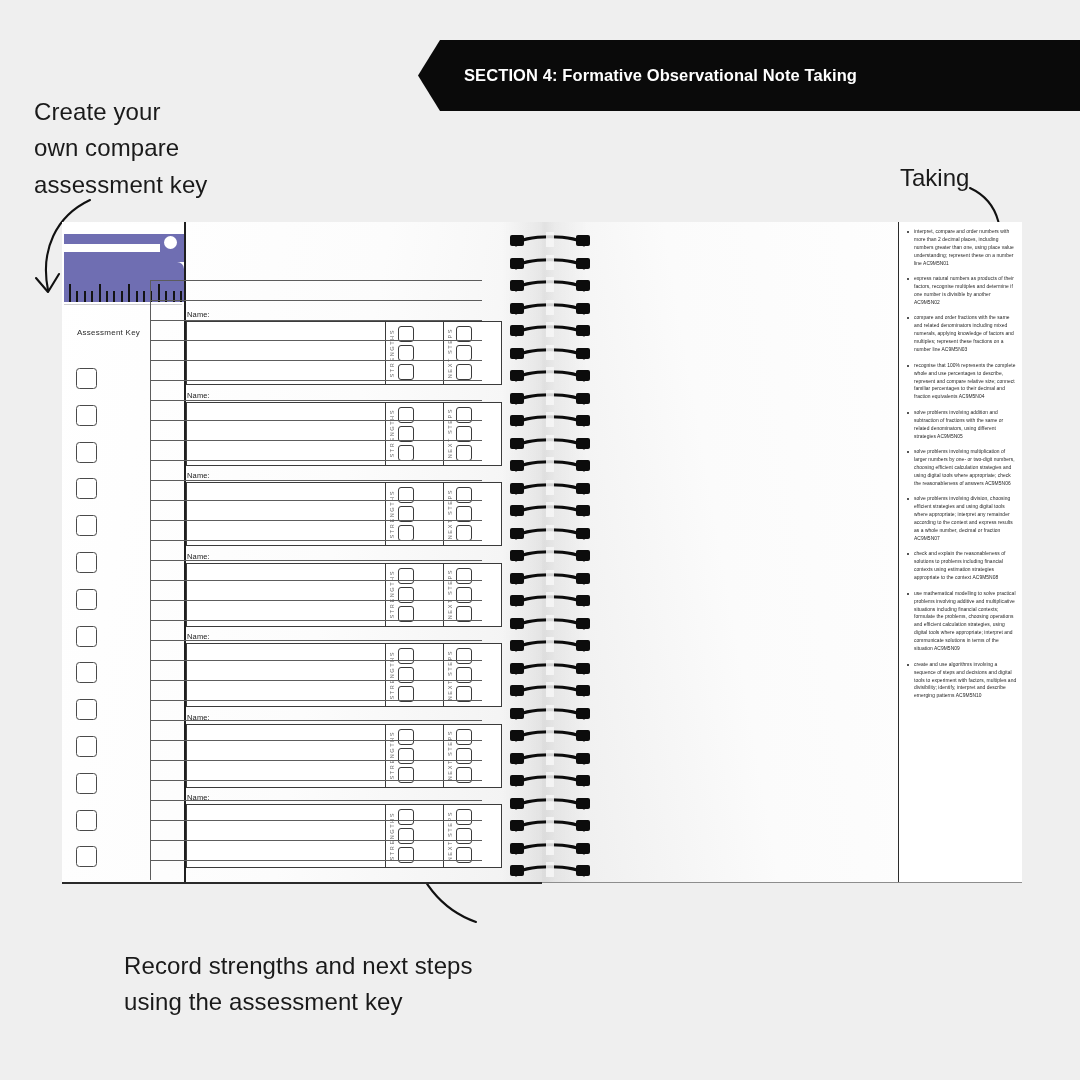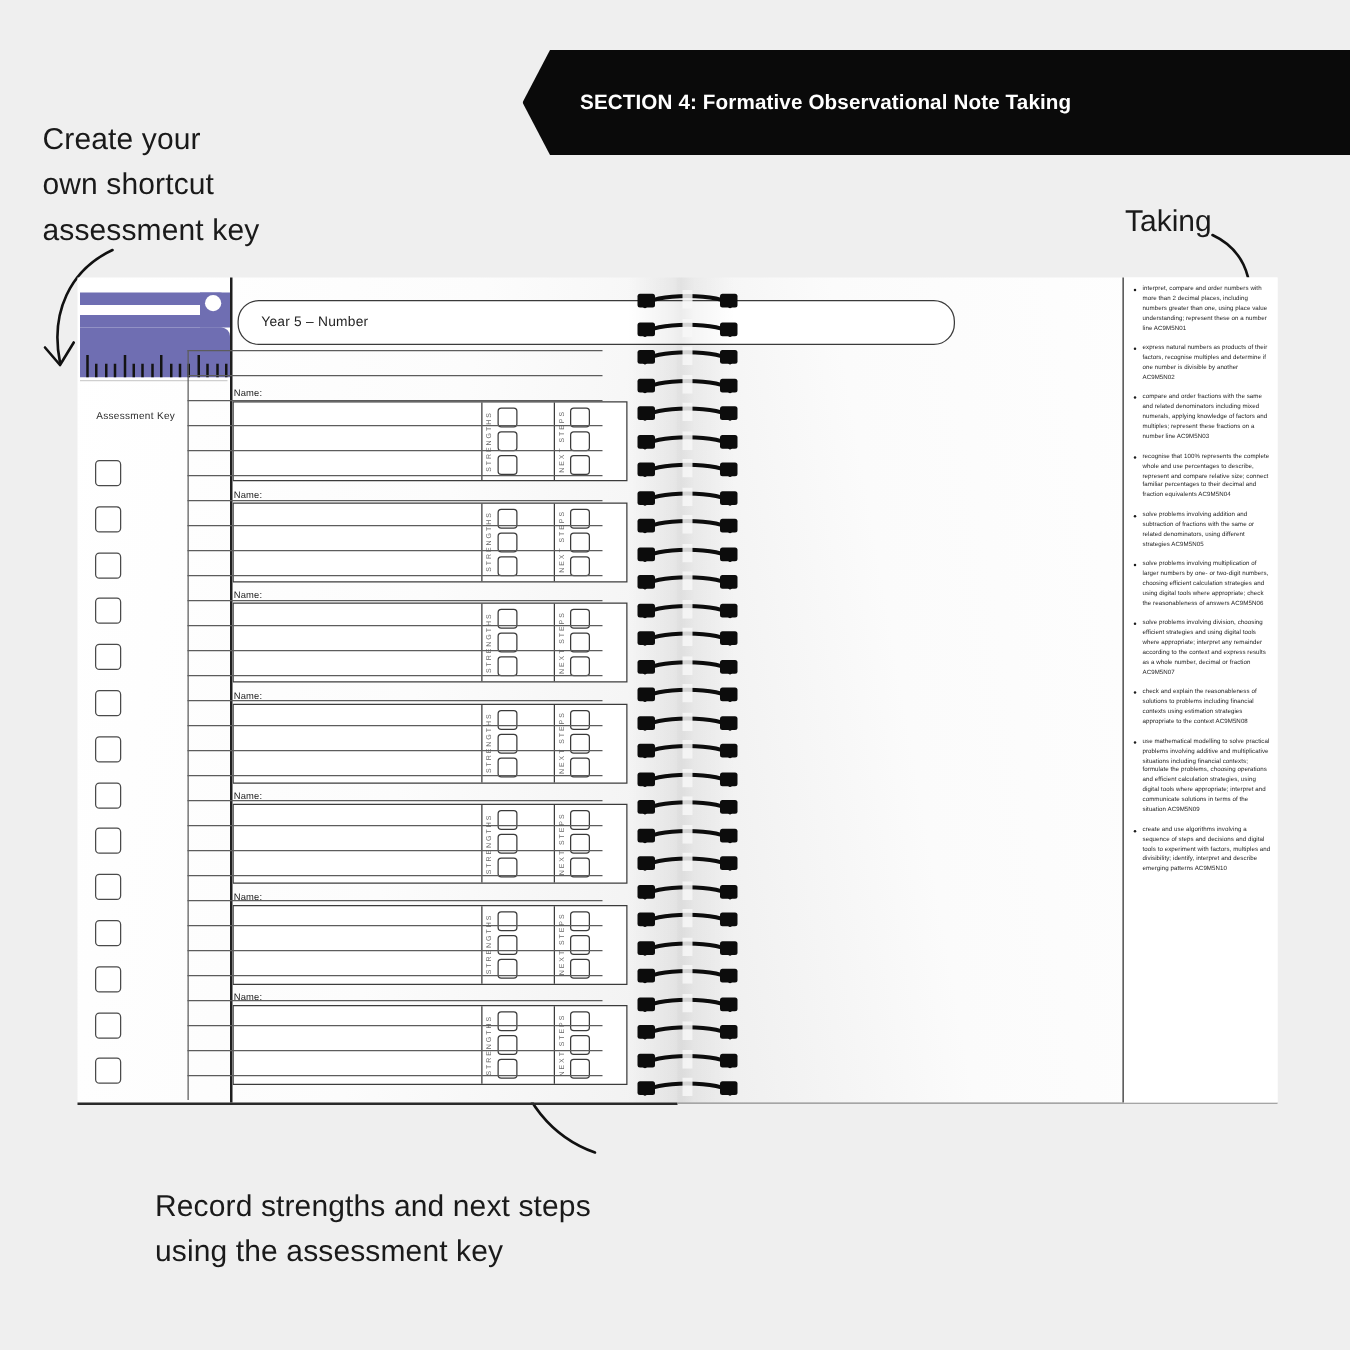--- a/index.html
+++ b/index.html
@@ -14,21 +14,21 @@
     overflow: hidden;
     position: relative;
   }
 
   
   #header-banner {
     position: absolute;
     left: 418px;
     top: 40px;
     width: 662px;
-    height: 84px;
+    height: 71px;
     background: #0a0a0a;
     -webkit-clip-path: polygon(22px 0, 100% 0, 100% 100%, 22px 100%, 0 50%);
     clip-path: polygon(22px 0, 100% 0, 100% 100%, 22px 100%, 0 50%);
     display: flex;
     align-items: center;
   }
   #header-banner .banner-text {
     color: #ffffff;
     font-size: 16.5px;
     font-weight: bold;
@@ -255,21 +255,21 @@
   }
 </style>
 </head>
 <body>
 
 <div id="header-banner">
   <span class="banner-text">SECTION 4: Formative Observational Note Taking</span>
 </div>
 
 <div class="annot" id="annot-left">Create your
-own shortcut
+own compare
 assessment key</div>
 
 <svg class="arrow-svg" id="arrow-left" width="80" height="118" viewBox="0 0 80 118">
   <path d="M64 8 C 30 24, 14 58, 22 98" fill="none" stroke="#111" stroke-width="2.1" stroke-linecap="round"></path>
   <path d="M22 100 L 10 86 M22 100 L 33 82" fill="none" stroke="#111" stroke-width="2.1" stroke-linecap="round"></path>
 </svg>
 
 <div class="annot" id="annot-content">Taking</div>
 
 <svg class="arrow-svg" id="arrow-content" width="80" height="100" viewBox="0 0 80 100">
@@ -330,23 +330,20 @@
         <div class="key-box" style="top: 440.4px;"></div>
         <div class="key-box" style="top: 477.2px;"></div>
         <div class="key-box" style="top: 514px;"></div>
         <div class="key-box" style="top: 550.8px;"></div>
         <div class="key-box" style="top: 587.6px;"></div>
         <div class="key-box" style="top: 624.4px;"></div>
       </div>
   </div>
   <div id="key-column-rule"></div>
 
-  <div id="title-pill">
-    <span class="pill-text">Year 5 – Number</span>
-  </div>
 
   <div id="rows-area">
       <div class="row-block" style="top: 88px;">
         <div class="row-name">Name:</div>
         <div class="row-frame">
           <div class="row-note"></div>
           <div class="row-cat">
             <span class="cat-label">STRENGTHS</span>
             <div class="cat-boxes">
               <div class="cb"></div>

